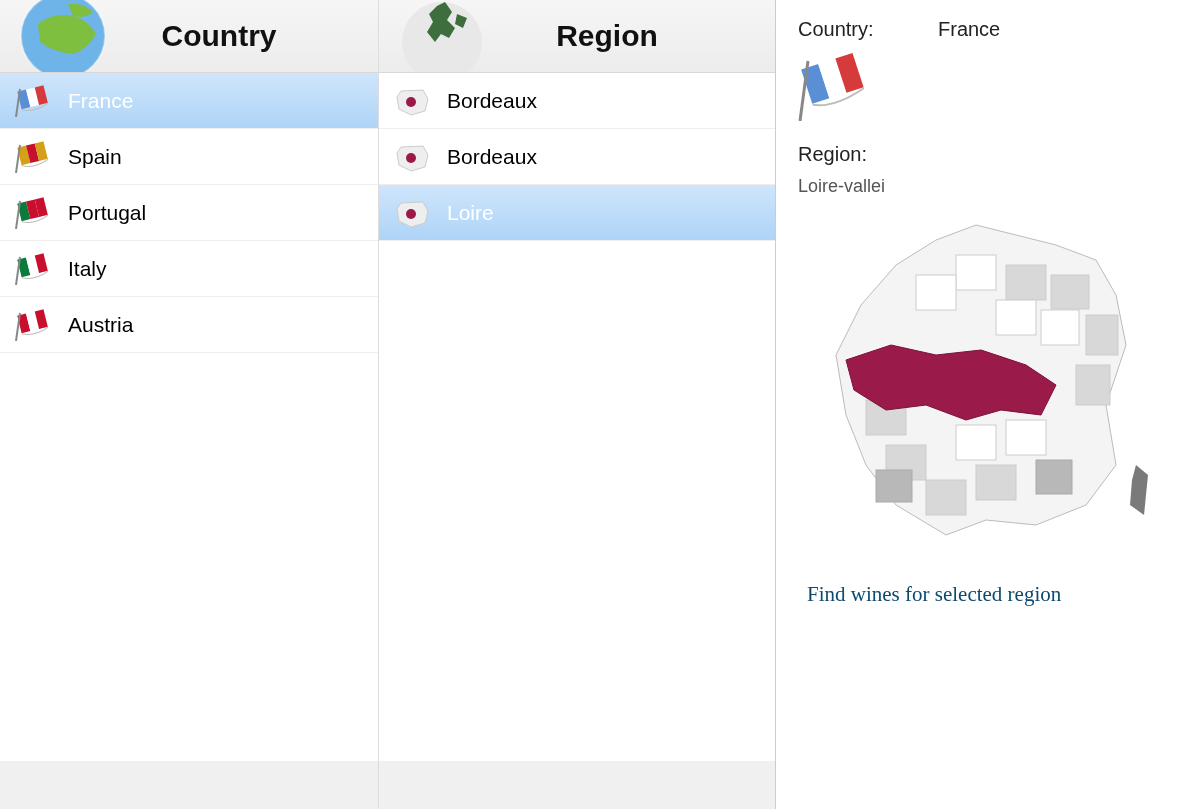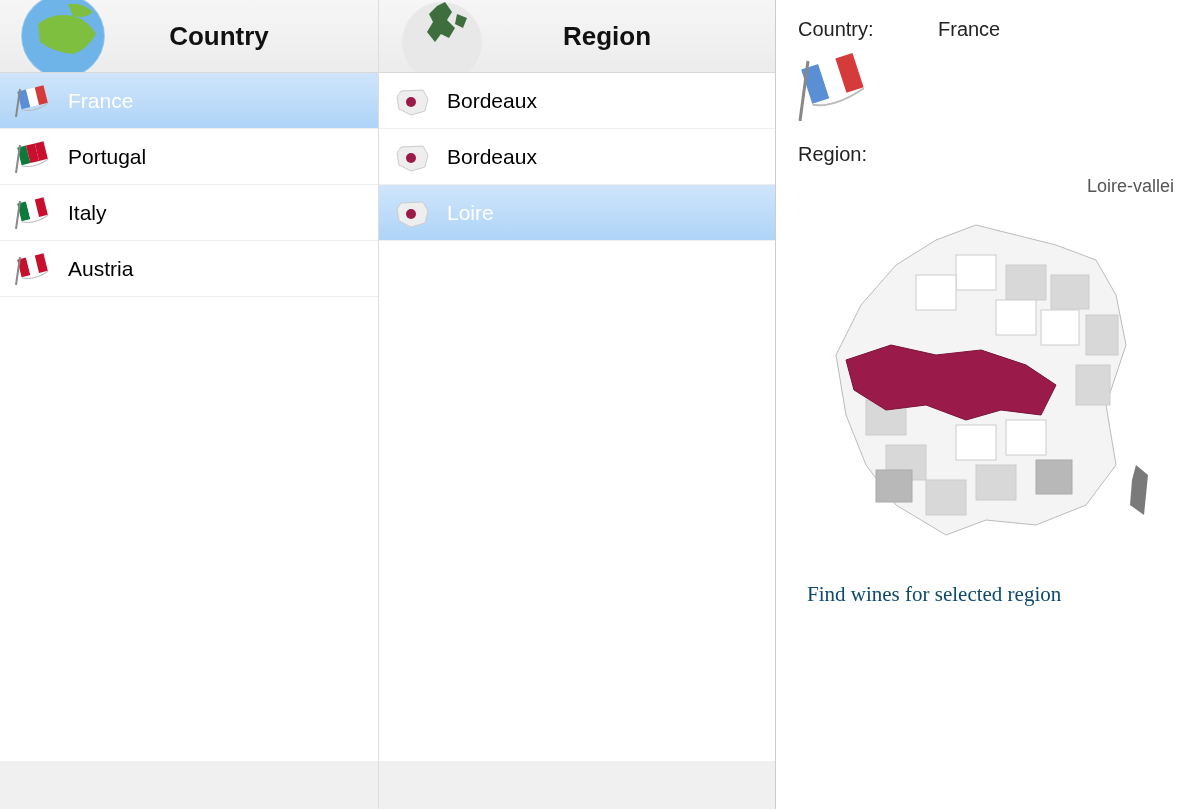--- a/index.html
+++ b/index.html
@@ -26,21 +26,21 @@
     .header {
       height: 73px;
       display: flex;
       align-items: center;
       justify-content: center;
       position: relative;
       background: linear-gradient(to bottom, #f6f6f6, #ececec);
       border-bottom: 1px solid #d8d8d8;
     }
     .header-title {
-      font-size: 26px;
+      font-size: 30px;
       font-weight: bold;
       color: #111;
       margin-left: 60px;
     }
     .header-icon {
       position: absolute;
       left: 18px;
       bottom: -2px;
       width: 140px;
       height: 80px;
@@ -69,21 +69,21 @@
     }
     .list-item.selected .item-label { color: #fff; }
     .list-item .flag { width: 40px; height: 32px; margin-right: 14px; flex-shrink:0; }
     .list-item .region-thumb { width: 40px; height: 32px; margin-right: 14px; flex-shrink:0; }
 
     .detail-row { display: flex; font-size: 20px; color: #222; margin-bottom: 10px; }
     .detail-label { width: 140px; }
     .detail-value { }
     .detail-flag { margin: 6px 0 18px 0; }
     .region-name {
-      text-align: right;
+      text-align: left;
       font-size: 18px;
       color: #555;
       margin-top: 6px;
     }
     .map-wrap {
       display: flex;
       justify-content: center;
       margin-top: 8px;
     }
     .find-btn {
@@ -132,20 +132,32 @@
       <rect x="24" y="3" width="9" height="18" fill="#d63b3b"></rect>
       <path d="M6 21 Q18 27 33 21 L33 22 Q18 28 6 22 Z" fill="#bbb"></path>
     </g>
     <line x1="6" y1="4" x2="2" y2="32" stroke="#888" stroke-width="2"></line>
   </svg></span>
           <span class="item-label">France</span>
         </div>
         <div class="list-item">
           <span class="flag"><svg width="40" height="32" viewBox="0 0 40 32">
     <g transform="rotate(-14 20 16)">
+      <rect x="6" y="3" width="9" height="18" fill="#d4a017"></rect>
+      <rect x="15" y="3" width="9" height="18" fill="#c8102e"></rect>
+      <rect x="24" y="3" width="9" height="18" fill="#d4a017"></rect>
+      <path d="M6 21 Q18 27 33 21 L33 22 Q18 28 6 22 Z" fill="#bbb"></path>
+    </g>
+    <line x1="6" y1="4" x2="2" y2="32" stroke="#888" stroke-width="2"></line>
+  </svg></span>
+          <span class="item-label">Spain</span>
+        </div>
+        <div class="list-item">
+          <span class="flag"><svg width="40" height="32" viewBox="0 0 40 32">
+    <g transform="rotate(-14 20 16)">
       <rect x="6" y="3" width="9" height="18" fill="#0b7a3b"></rect>
       <rect x="15" y="3" width="9" height="18" fill="#c8102e"></rect>
       <rect x="24" y="3" width="9" height="18" fill="#c8102e"></rect>
       <path d="M6 21 Q18 27 33 21 L33 22 Q18 28 6 22 Z" fill="#bbb"></path>
     </g>
     <line x1="6" y1="4" x2="2" y2="32" stroke="#888" stroke-width="2"></line>
   </svg></span>
           <span class="item-label">Portugal</span>
         </div>
         <div class="list-item">

